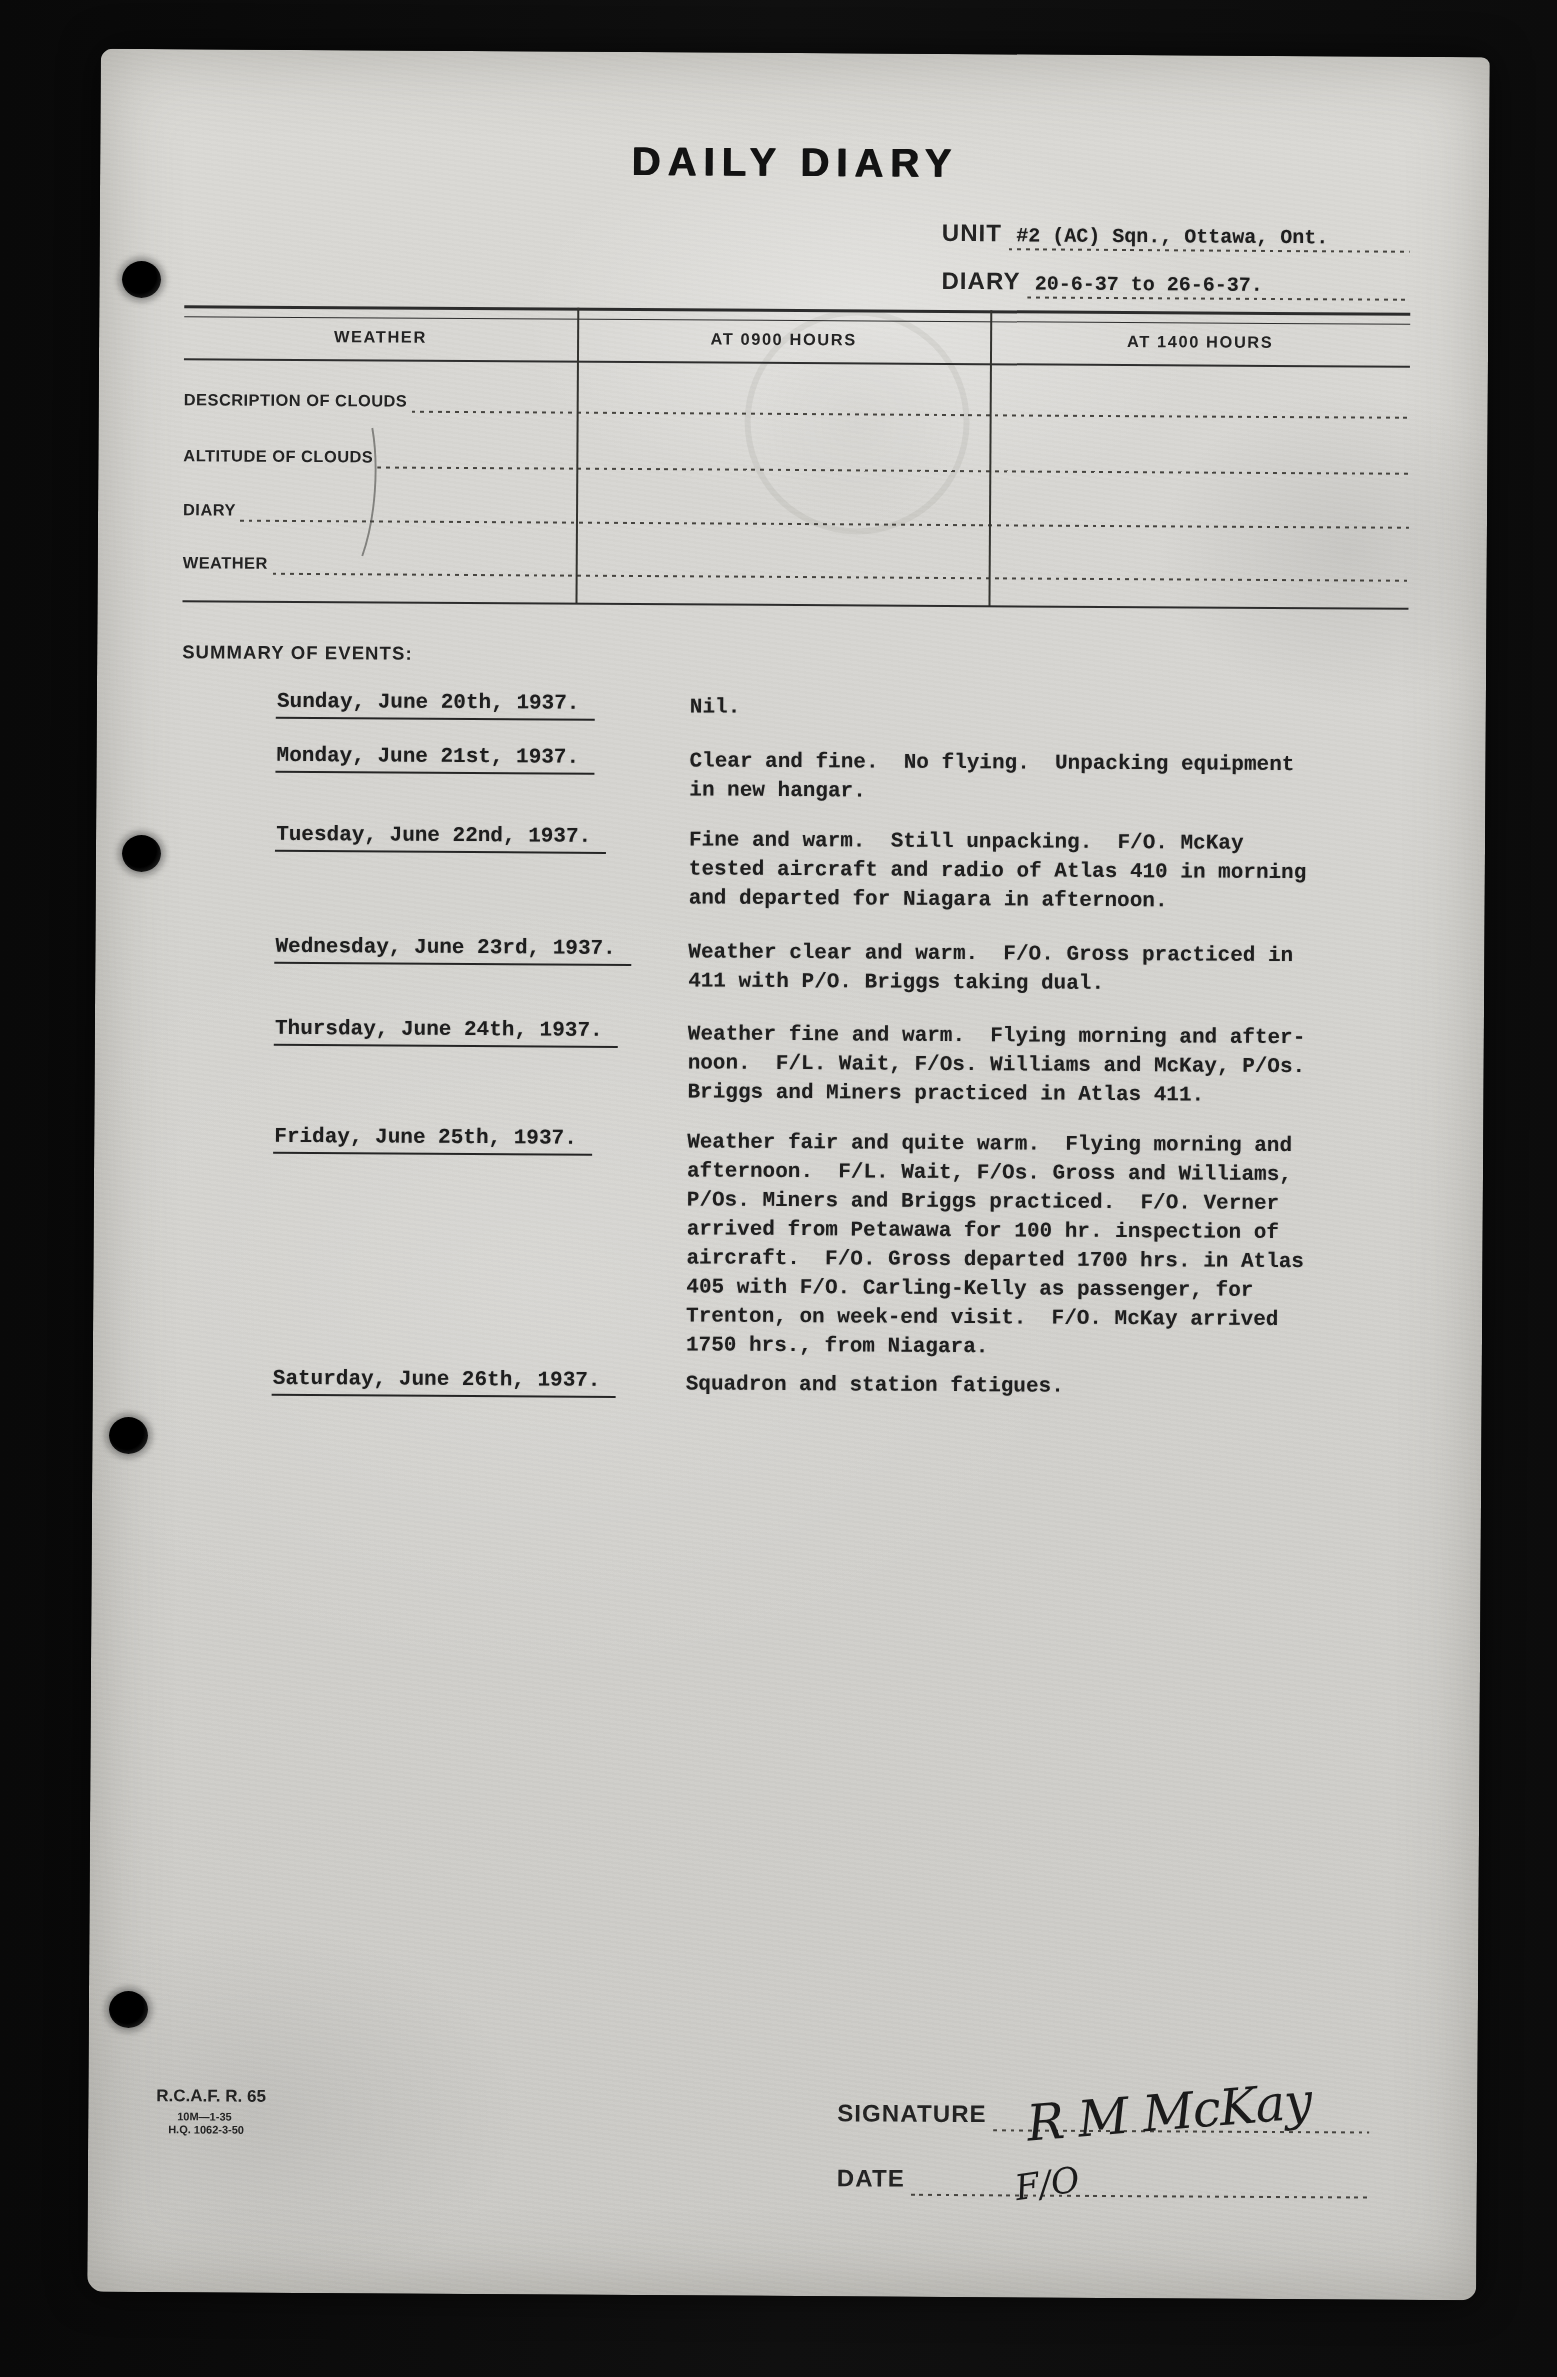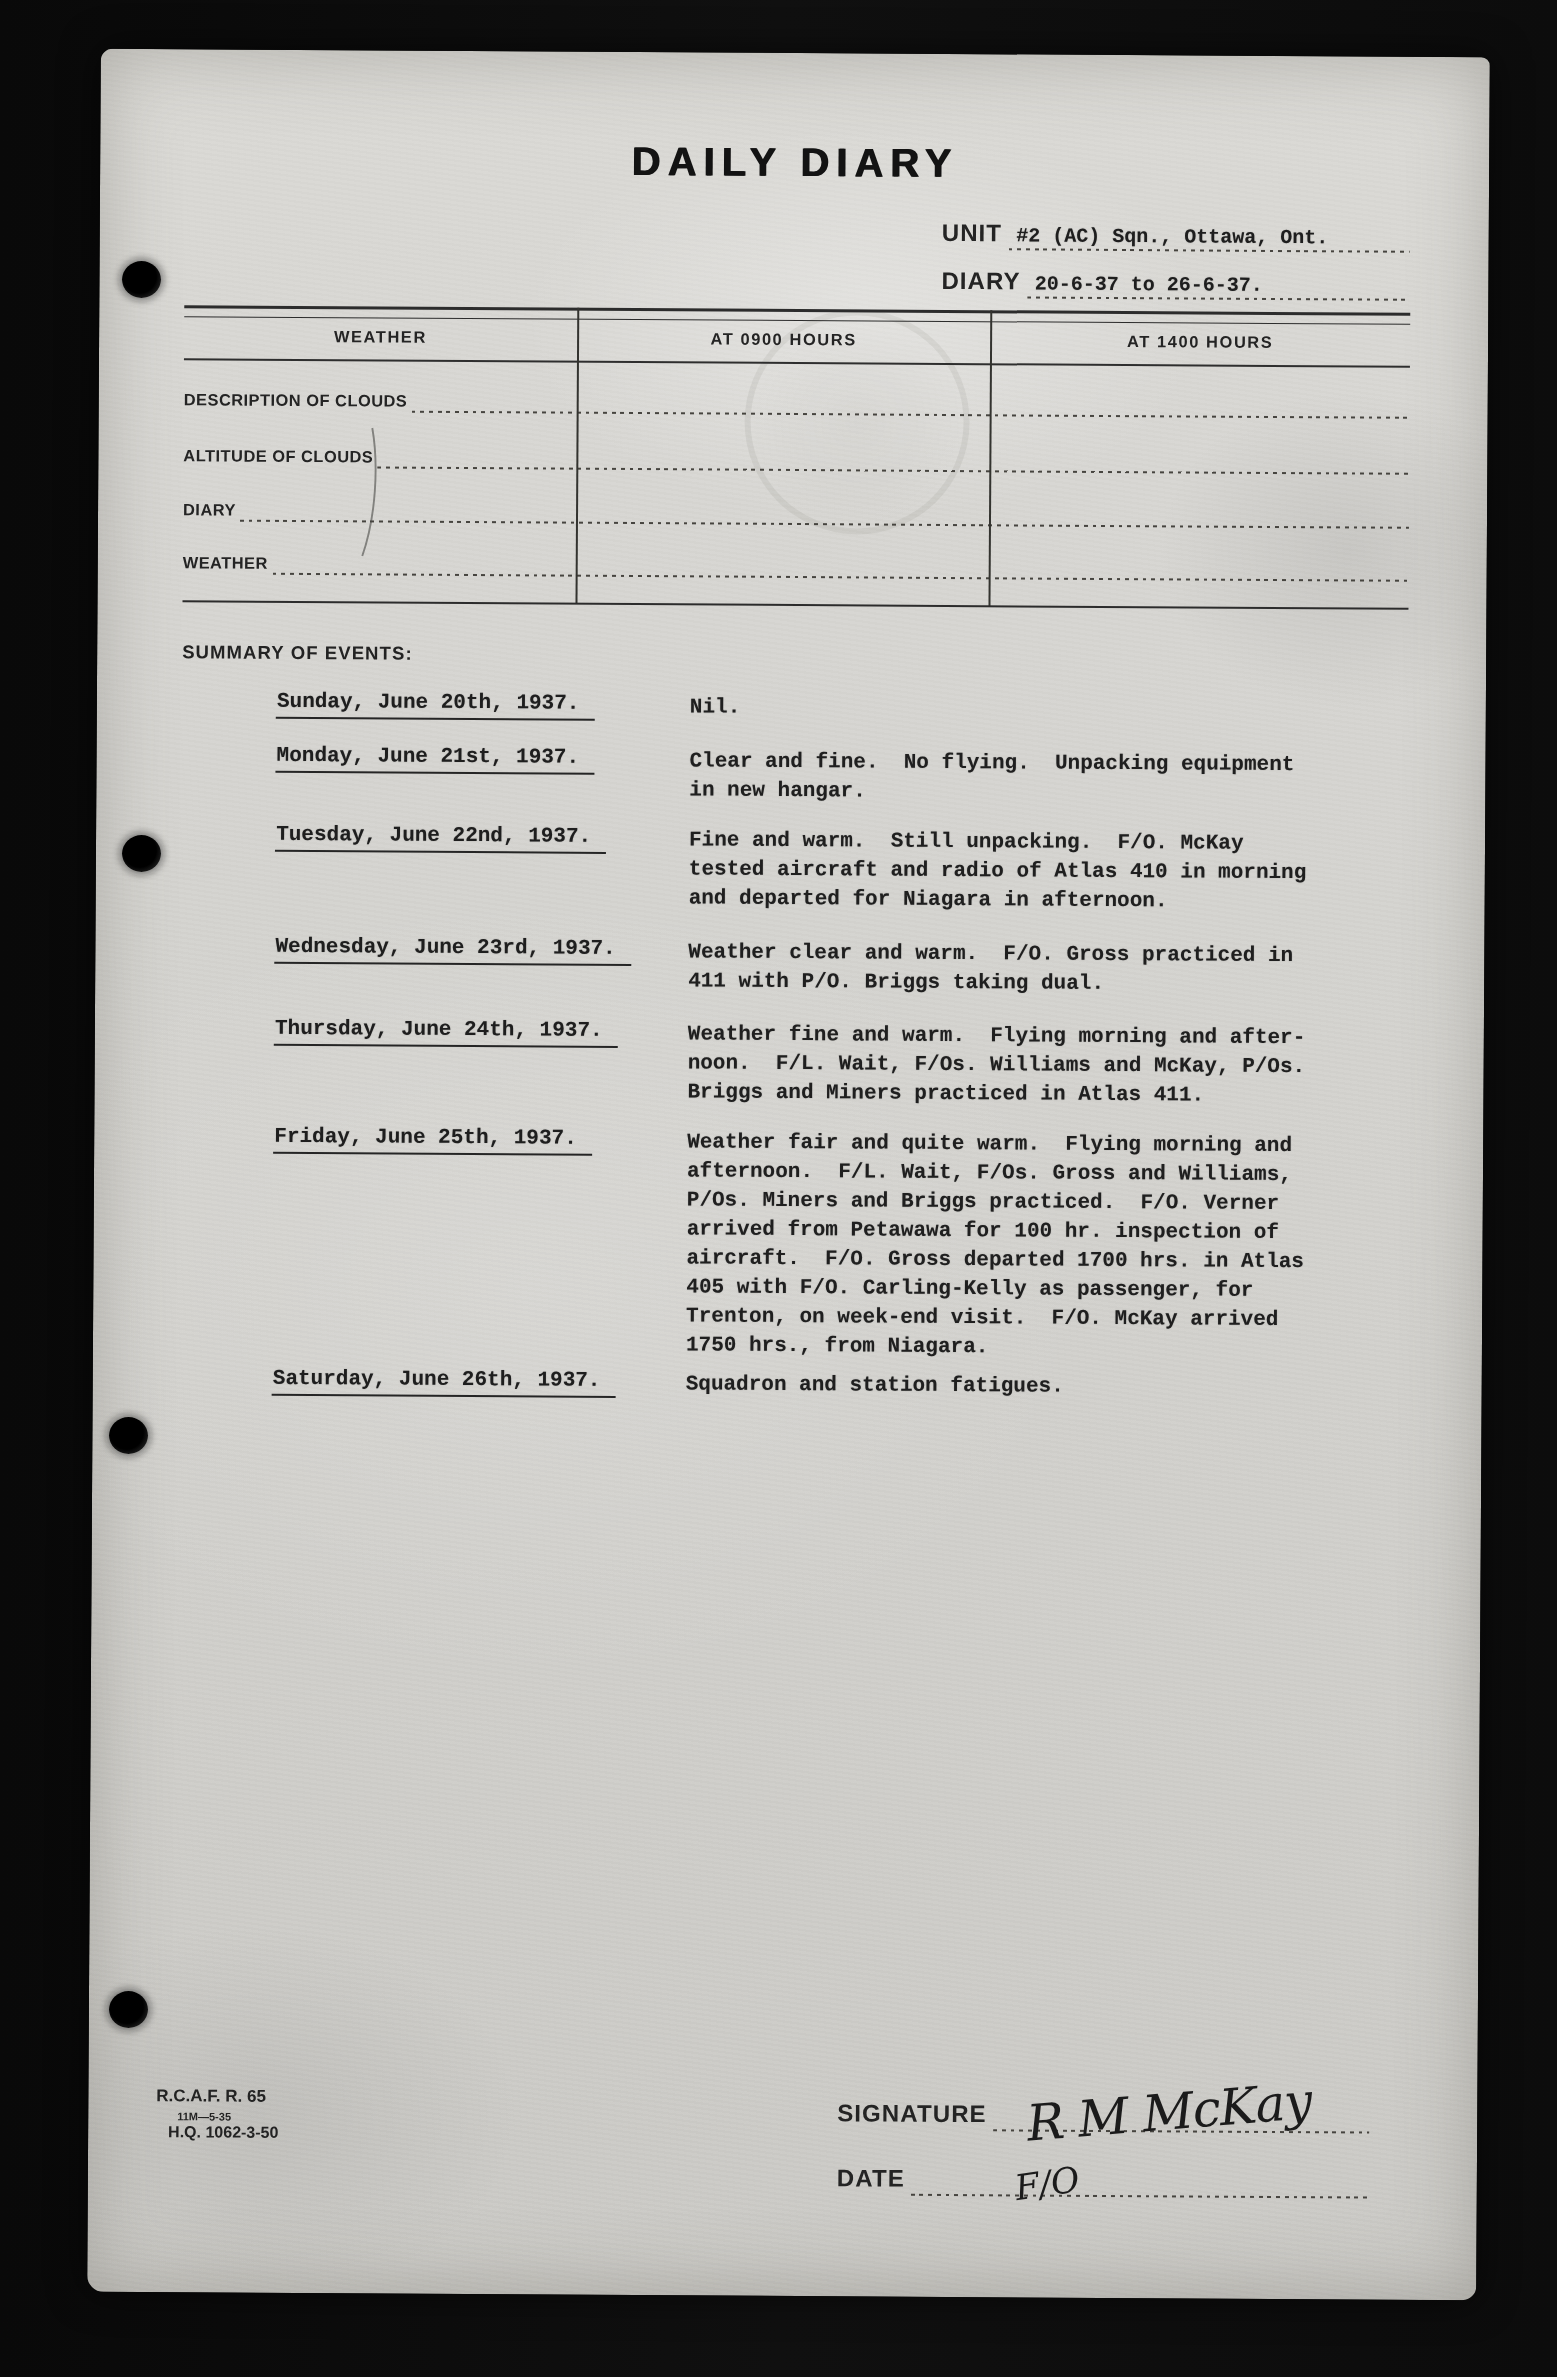--- a/index.html
+++ b/index.html
@@ -79,21 +79,21 @@
   }
   .etext {
     position:absolute; left:593px; top:0; width:676px;
     font-family:"Liberation Mono", monospace; font-weight:bold; font-size:21px; line-height:29px;
     color:#1f1f1f; white-space:pre-wrap; text-shadow:0 0 1.1px rgba(25,25,25,0.35);
   }
   
   .formno { position:absolute; left:68px; top:2037px; color:#232323; }
   .fn1 { font-weight:bold; font-size:17px; }
   .fn2 { font-size:11px; margin:4.4px 0 0 21px; font-weight:bold; }
-  .fn3 { font-size:16px; margin:1.1px 0 0 12px; font-weight:bold; }
+  .fn3 { font-size:11px; margin:1.1px 0 0 12px; font-weight:bold; }
   .hand {
     position:absolute; font-family:"DejaVu Serif", serif; font-style:italic;
     color:#1b1b1b;
   }
   .sigval { left:33px; bottom:-8.7px; font-size:50px; transform:rotate(-5deg); letter-spacing:-1.1px; }
   .rankval { left:104px; bottom:-6.5px; font-size:35px; transform:rotate(-9deg); }
 </style>
 </head>
 <body>
 
@@ -192,21 +192,21 @@
 Trenton, on week-end visit.  F/O. McKay arrived
 1750 hrs., from Niagara.</div>
     </div>
     <div class="entry" style="top:1317px;">
       <span class="edate">Saturday, June 26th, 1937.</span>
       <div class="etext">Squadron and station fatigues.</div>
     </div>
 
     <div class="formno">
       <div class="fn1">R.C.A.F. R. 65</div>
-      <div class="fn2">11M—5-35</div>
+      <div class="fn2">10M—1-35</div>
       <div class="fn3">H.Q. 1062-3-50</div>
     </div>
 
     <div class="fieldrow" style="left:749px; top:2028px; width:532px; height:49px;">
       <span class="flabel">SIGNATURE</span>
       <span class="fill">
         <span class="hand sigval">R M McKay</span>
       </span>
     </div>
 

